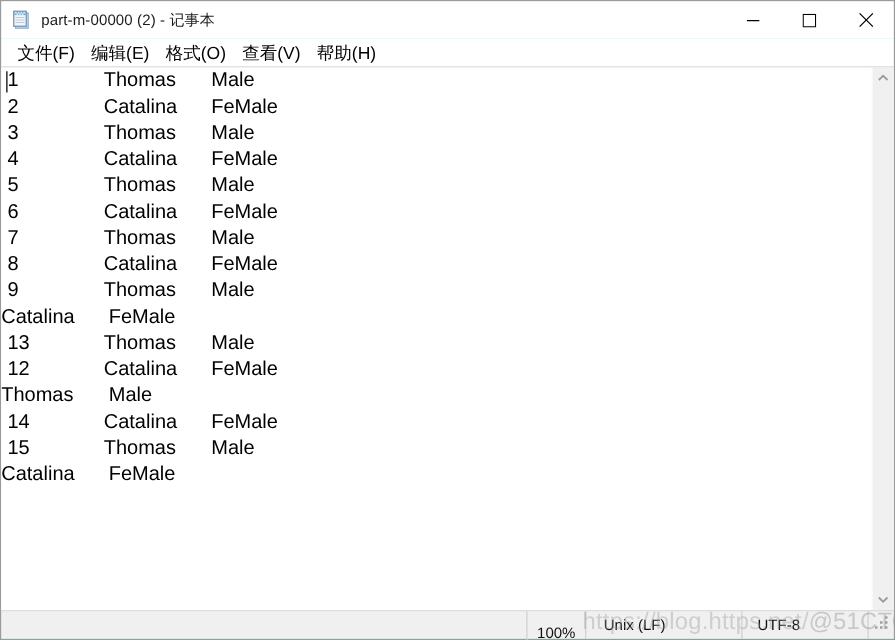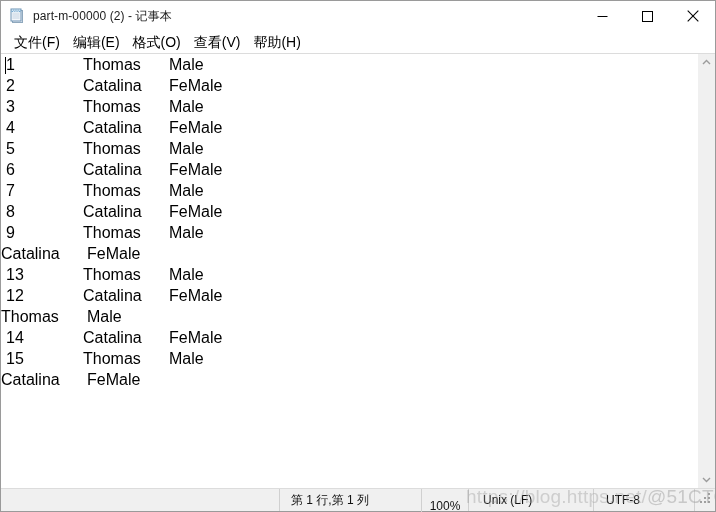--- a/index.html
+++ b/index.html
@@ -347,21 +347,20 @@
       <div class="scroll-arrow">
         <svg width="9" height="7" viewBox="0 0 9 7">
           <polyline points="1,2 4.5,5.4 8,2" fill="none" stroke="#9b9b9b" stroke-width="1.4"></polyline>
         </svg>
       </div>
     </div>
   </div>
 
   <div class="statusbar">
     <div class="status-spacer"></div>
-    <div class="status-cell cell-pos">第 1 行,第 1 列</div>
     <div class="status-cell cell-zoom">100%</div>
     <div class="status-cell cell-eol">Unix (LF)</div>
     <div class="status-cell cell-enc">UTF-8</div>
     <div class="status-cell grip">
       <i style="left:5px;  top:12px;"></i>
       <i style="left:9px;  top:12px;"></i>
       <i style="left:13px; top:12px;"></i>
       <i style="left:9px;  top:8px;"></i>
       <i style="left:13px; top:8px;"></i>
       <i style="left:13px; top:4px;"></i>

